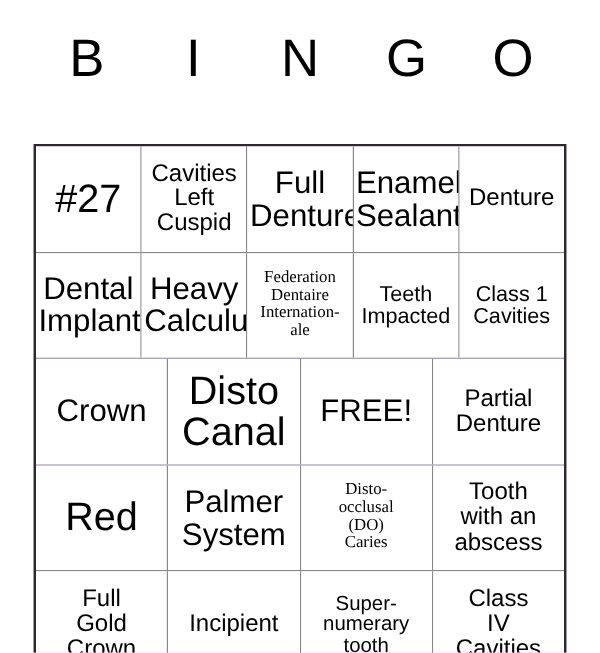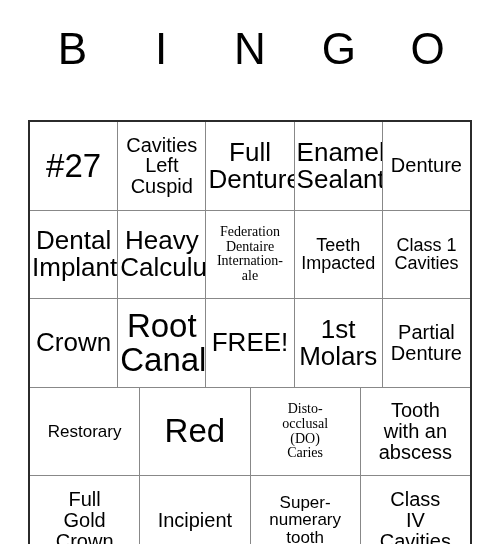--- a/index.html
+++ b/index.html
@@ -146,42 +146,39 @@
           <span class="cell-text">Class 1
 Cavities</span>
         </div>
     </div>
 
     <div class="grid-row">
       <div class="cell fs-xl">
           <span class="cell-text">Crown</span>
         </div>
       <div class="cell fs-xxl">
-          <span class="cell-text">Root
+          <span class="cell-text">Disto
 Canal</span>
         </div>
       <div class="cell fs-xl">
           <span class="cell-text">FREE!</span>
-        </div>
-      <div class="cell fs-xl">
-          <span class="cell-text">1st
-Molars</span>
         </div>
       <div class="cell fs-md">
           <span class="cell-text">Partial
 Denture</span>
         </div>
     </div>
 
     <div class="grid-row">
-      <div class="cell fs-sm">
-          <span class="cell-text">Restorary</span>
-        </div>
       <div class="cell fs-xxl">
           <span class="cell-text">Red</span>
+        </div>
+      <div class="cell fs-xl">
+          <span class="cell-text">Palmer
+System</span>
         </div>
       <div class="cell fs-xs">
           <span class="cell-text">Disto-
 occlusal
 (DO)
 Caries</span>
         </div>
       <div class="cell fs-md">
           <span class="cell-text">Tooth
 with an

